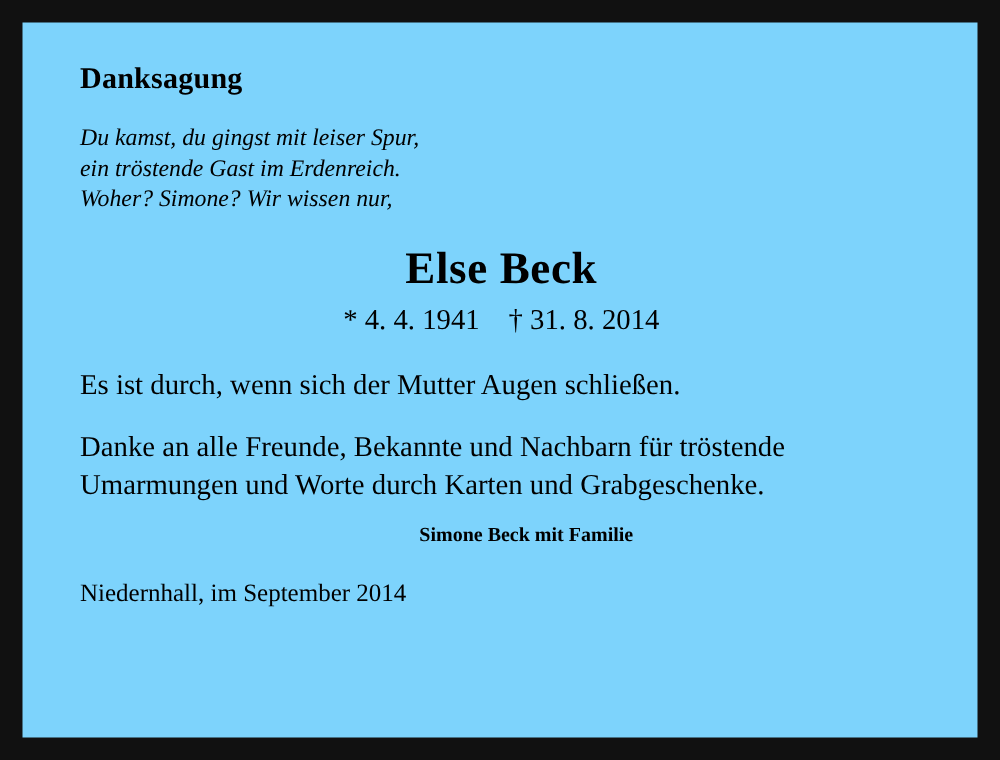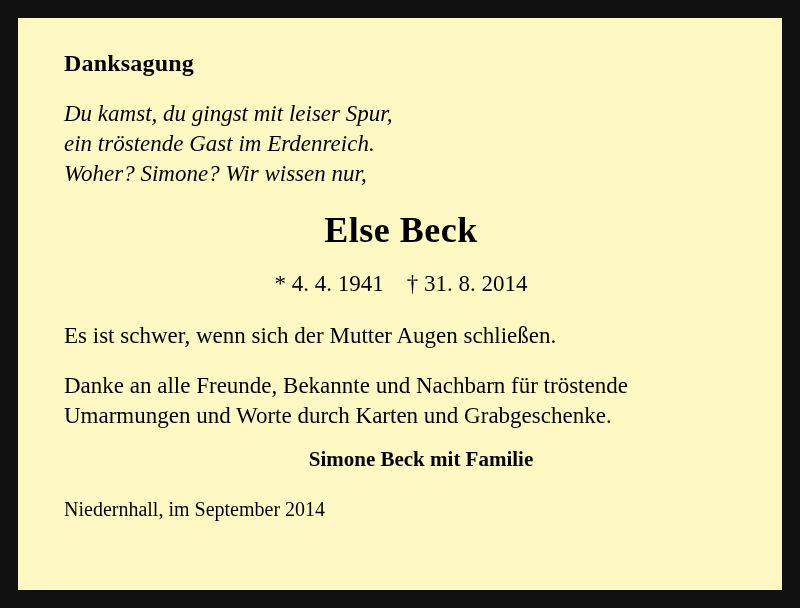--- a/index.html
+++ b/index.html
@@ -12,79 +12,79 @@
     background: #111111;
     font-family: "Liberation Serif", serif;
     overflow: hidden;
   }
   .notice-card {
     position: absolute;
     left: 18px;
     top: 18px;
     width: 764px;
     height: 572px;
-    background: #fef9c3;
+    background: #7dd3fc;
     box-sizing: border-box;
   }
   .inner {
     position: absolute;
     left: 28px;
     top: 18px;
     right: 26px;
     bottom: 10px;
   }
   .heading {
     font-family: "Liberation Serif", serif;
     font-weight: bold;
     font-size: 24px;
     color: #000000;
     letter-spacing: 0.2px;
     margin: 14px 0 0 18px;
   }
   .poem {
     margin: 22px 0 0 18px;
     font-style: italic;
-    font-size: 23px;
+    font-size: 19px;
     line-height: 1.30;
     color: #000000;
   }
   .poem div {
     white-space: pre;
   }
   .name {
     text-align: center;
     font-size: 36px;
     font-weight: bold;
     color: #000000;
     margin-top: 20px;
     letter-spacing: 0.5px;
   }
   .dates {
     text-align: center;
     font-size: 23px;
     color: #000000;
-    margin-top: 20px;
+    margin-top: 8px;
     white-space: pre;
   }
   .line-sentence {
     margin: 26px 0 0 18px;
     font-size: 23px;
     color: #000000;
   }
   .thanks {
     margin: 22px 0 0 18px;
     font-size: 23px;
     line-height: 1.32;
     color: #000000;
     max-width: 650px;
   }
   .signature {
     text-align: center;
     font-weight: bold;
-    font-size: 21px;
+    font-size: 16px;
     color: #000000;
     margin-top: 16px;
     padding-left: 40px;
   }
   .place {
     margin: 26px 0 0 18px;
     font-size: 20px;
     color: #000000;
   }
 </style>
@@ -98,21 +98,21 @@
 
     <div class="poem">
       <div>Du kamst, du gingst mit leiser Spur,</div>
       <div>ein tröstende Gast im Erdenreich.</div>
       <div>Woher? Simone? Wir wissen nur,</div>
     </div>
 
     <div class="name">Else Beck</div>
     <div class="dates">* 4. 4. 1941    † 31. 8. 2014</div>
 
-    <div class="line-sentence">Es ist schwer, wenn sich der Mutter Augen schließen.</div>
+    <div class="line-sentence">Es ist durch, wenn sich der Mutter Augen schließen.</div>
 
     <div class="thanks">Danke an alle Freunde, Bekannte und Nachbarn für tröstende Umarmungen und Worte durch Karten und Grabgeschenke.</div>
 
     <div class="signature">Simone Beck mit Familie</div>
 
     <div class="place">Niedernhall, im September 2014</div>
 
   </div>
 </div>
 

